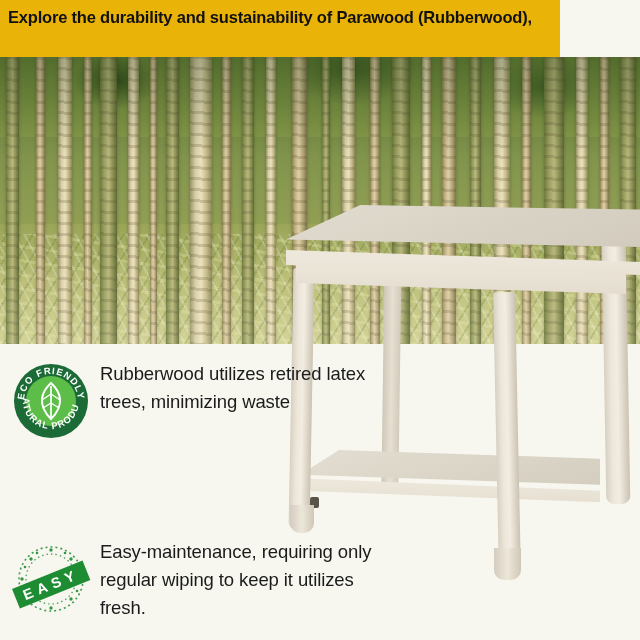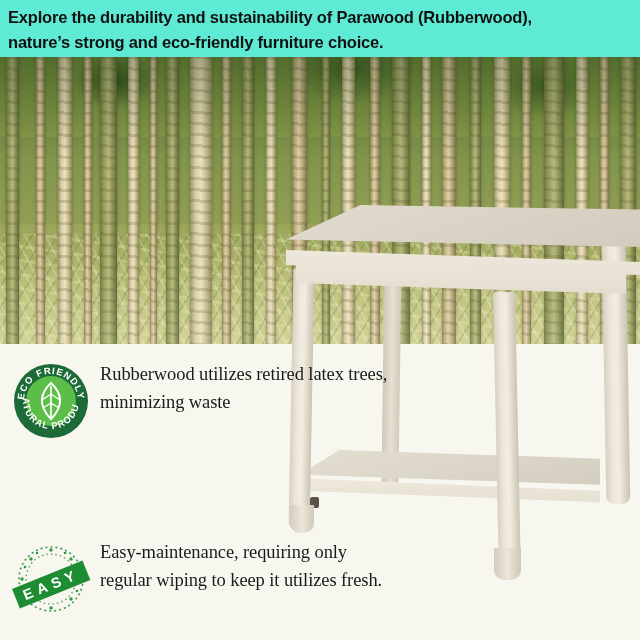--- a/index.html
+++ b/index.html
@@ -13,22 +13,22 @@
 
   #infographic {
     position:absolute; inset:0;
     width:640px; height:640px;
     background:#F7F7F0;
     overflow:hidden;
   }
 
   
   .header {
-    position:absolute; left:0; top:0; width:640px; height:57px;
-    background:#5eead4;
+    position:absolute; left:0; top:0; width:560px; height:57px;
+    background:#eab308;
     padding:5px 8px 9px 8px;
   }
   .header-line {
     font-size:16.5px;
     font-weight:bold;
     color:#111111;
     line-height:25px;
     letter-spacing:-0.2px;
     white-space:nowrap;
   }
@@ -163,21 +163,20 @@
     position:relative;
     display:flex; align-items:center; justify-content:center;
   }
   .feature-text {
     margin-left:6px;
     font-size:18.5px;
     line-height:28px;
     color:#1b1b1b;
     letter-spacing:-0.1px;
     max-width:300px;
-    font-family:Liberation Serif, serif;
   }
 
   
   .eco-seal {
     position:relative; width:74px; height:74px; border-radius:50%;
     background:#1C6B37;
     display:flex; align-items:center; justify-content:center;
   }
   .eco-inner {
     width:50px; height:50px; border-radius:50%;
@@ -195,21 +194,20 @@
   
   .easy-wrap { position:relative; width:84px; height:78px; }
 </style>
 </head>
 <body>
 
 <div id="infographic">
 
   <div class="header">
     <div class="header-line">Explore the durability and sustainability of Parawood (Rubberwood),</div>
-    <div class="header-line">nature’s strong and eco-friendly furniture choice.</div>
   </div>
 
   <div class="photo">
     <div class="photo-canopy"></div>
     <div class="photo-mid"></div>
     <div class="photo-ground"></div>
     <div class="ground-litter"></div>
 
     <div class="trunk mossy" style="left:6px;  width:13px; height:287px;"></div>
     <div class="trunk" style="left:36px; width:9px;  height:287px;"></div>

